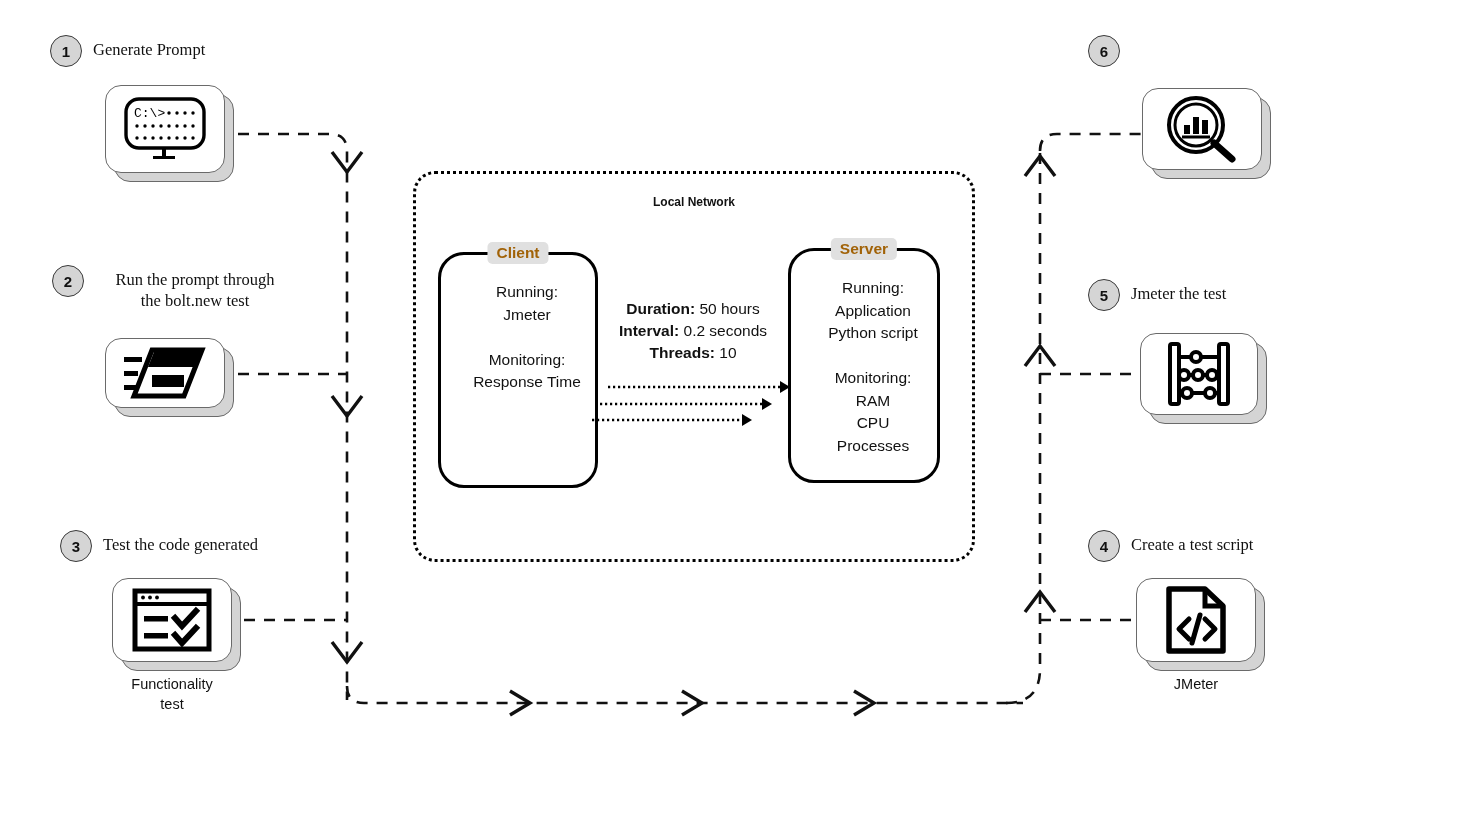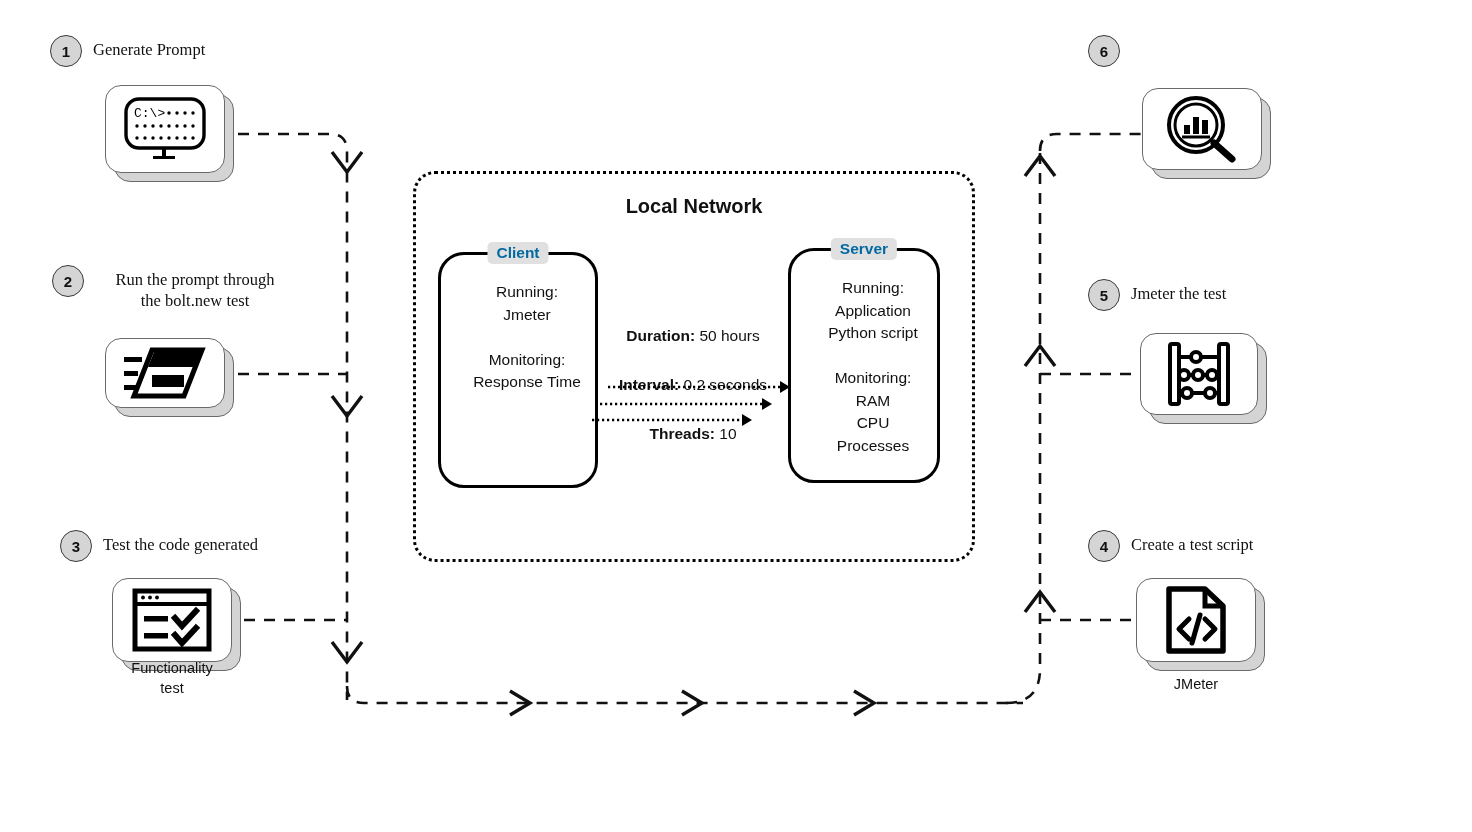--- a/index.html
+++ b/index.html
@@ -51,46 +51,46 @@
     white-space:pre-line;
   }
 
   
   #local-net{
     position:absolute;left:413px;top:171px;width:562px;height:391px;
     border:3px dotted #000;border-radius:22px;box-sizing:border-box;
   }
   #local-net-title{
     position:absolute;left:0;right:0;top:21px;
-    text-align:center;font-size:20px;font-weight:bold;color:#111;
+    text-align:center;font-size:12px;font-weight:bold;color:#111;
   }
 
   
   .node{
     position:absolute;border:3.2px solid #000;border-radius:26px;
     background:#fff;box-sizing:border-box;
   }
   .node-title{
     position:absolute;top:-13px;left:50%;transform:translateX(-50%);
     background:#e0e0e0;border-radius:5px;padding:2px 9px;
-    font-size:15.5px;font-weight:bold;color:#0369a1;white-space:nowrap;
+    font-size:15.5px;font-weight:bold;color:#a16207;white-space:nowrap;
   }
   .node-body{
     position:absolute;left:0;right:0;
     text-align:center;font-size:15.5px;line-height:22.5px;color:#111;
     white-space:pre-line;
     padding-left:18px;
   }
 
   
   #params{
     position:absolute;left:600px;top:298px;width:186px;
     text-align:center;font-size:15.5px;line-height:22px;color:#111;
   }
-  #params .row{white-space:nowrap;margin-top:27px;}
+  #params .row{white-space:nowrap;}
   #params b{font-weight:bold;}
 </style>
 </head>
 <body>
 
 <div id="stage">
 
   <svg id="wires" viewBox="0 0 1472 832">
     <g fill="none" stroke="#111111" stroke-width="2.6" stroke-linecap="butt">
 
@@ -197,21 +197,21 @@
           <circle cx="13" cy="10.5" r="1.9"></circle>
             <circle cx="20" cy="10.5" r="1.9"></circle>
             <circle cx="27" cy="10.5" r="1.9"></circle>
         </g>
         <rect x="14" y="29" width="24" height="5.5" fill="#000"></rect>
         <polyline points="45,31 52,39 66,24" fill="none" stroke="#000" stroke-width="6" stroke-linecap="square"></polyline>
         <rect x="14" y="46" width="24" height="5.5" fill="#000"></rect>
         <polyline points="45,48 52,56 66,41" fill="none" stroke="#000" stroke-width="6" stroke-linecap="square"></polyline>
       </svg>
     </div>
-    <div class="card-label" style="top:80px;width:180px;">Functionality
+    <div class="card-label" style="top:96px;width:180px;">Functionality
 test</div>
   </div>
 
   <div class="step" style="left:1088px;top:530px;">
     <div class="badge">4</div>
     <div class="caption cap-left">Create a test script</div>
   </div>
   <div class="card" style="left:1136px;top:578px;width:120px;height:84px;">
     <div class="plate"></div>
     <div class="face">

